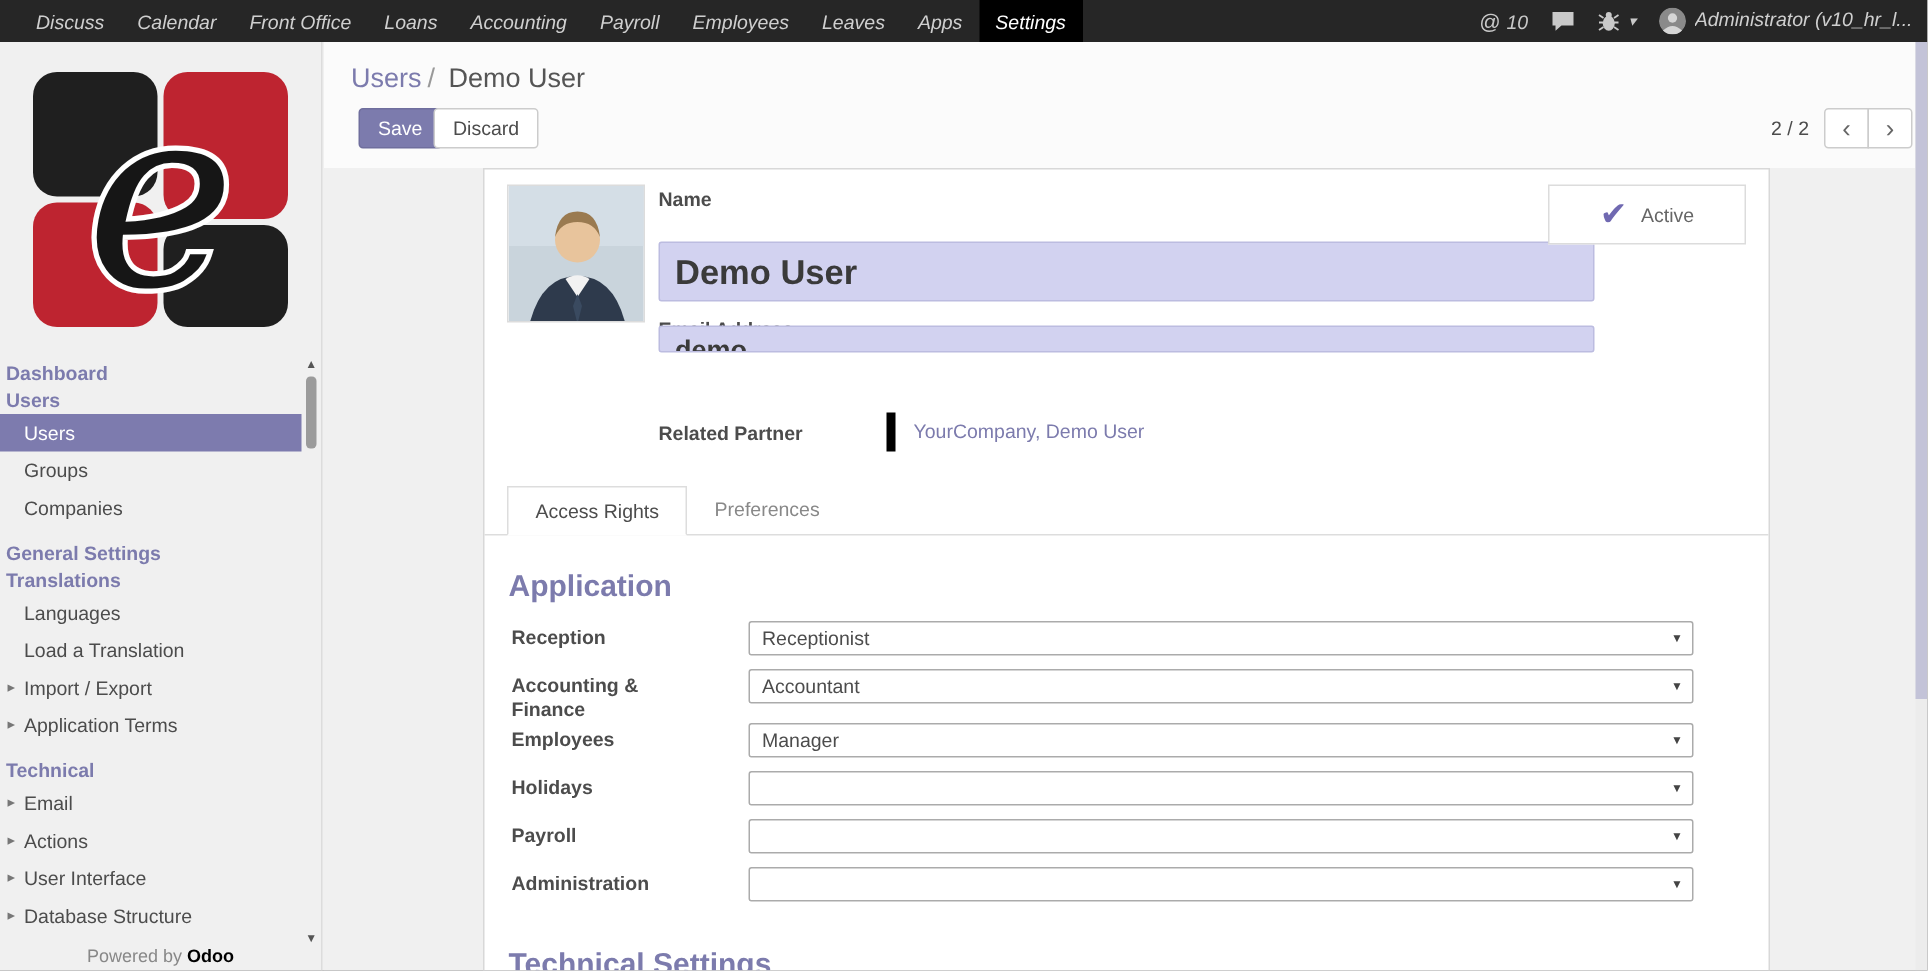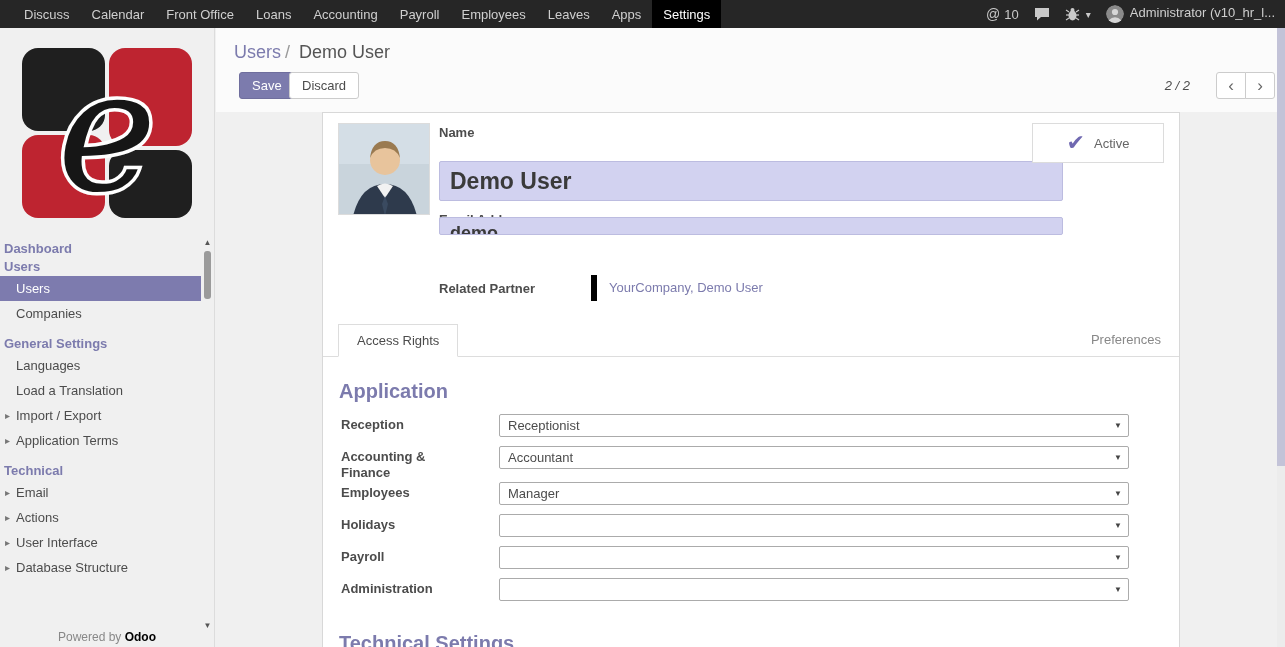--- a/index.html
+++ b/index.html
@@ -5,21 +5,21 @@
   * { margin:0; padding:0; box-sizing:border-box; }
   html,body { background:#9a9a9a; }
   .screen{
     position:relative; width:1285px; height:647px; overflow:hidden;
     background:#f0f0f0; font-family:"Liberation Sans", sans-serif;
     -webkit-font-smoothing:antialiased;
   }
   
   .navbar{ position:absolute; top:0; left:0; width:100%; height:28px;
     background:#262626; display:flex; align-items:stretch; color:#cfcfcf;
-    font-size:13px; z-index:60; }
+    font-size:13px; z-index:60;font-style:italic; }
   .nav-left{ display:flex; align-items:stretch; padding-left:13px; }
   .nav-item{ display:flex; align-items:center; padding:0 11px; cursor:pointer; white-space:nowrap; }
   .nav-item.active{ background:#000; color:#fff; }
   .nav-right{ margin-left:auto; display:flex; align-items:center; gap:15px; padding-right:10px; }
   .nav-tool{ display:flex; align-items:center; gap:4px; cursor:pointer; color:#c9c9c9; }
   .nav-tool .at{ font-size:14px; }
   .nav-caret{ font-size:10px; margin-left:2px; }
   .nav-user{ display:flex; gap:6px; cursor:pointer; max-width:185px; }
   .nav-user .uname{ white-space:nowrap; overflow:hidden; }
   .nav-avatar{ width:18px; height:18px; border-radius:50%; overflow:hidden; flex:0 0 18px; }
@@ -48,21 +48,21 @@
   .main{ position:absolute; left:216px; top:28px; right:0; bottom:0; background:#f0f0f0; overflow:hidden; }
   .cpanel{ position:absolute; top:0; left:0; right:8px; height:84px; background:#fbfbfb; }
   .breadcrumb{ position:absolute; left:18px; top:14px; font-size:18px; color:#555; }
   .breadcrumb .link{ color:#7c7bad; cursor:pointer; }
   .breadcrumb .sep{ color:#999; padding:0 4px; }
   .btn{ position:absolute; top:44px; height:27px; font-size:13px; padding:0 12px;
     border-radius:3px; cursor:pointer; font-family:inherit; }
   .btn-save{ left:23px; background:#7c7bad; border:1px solid #6f6e9d; color:#fff; }
   .btn-discard{ left:73px; background:#fff; border:1px solid #ccc; color:#4c4c4c; }
   .pager{ position:absolute; top:44px; right:10px; display:flex; align-items:center; }
-  .pager-val{ font-size:13px; color:#4c4c4c; margin-right:26px;font-style:italic; }
+  .pager-val{ font-size:13px; color:#4c4c4c; margin-right:10px; }
   .pager-btn{ width:30px; height:27px; background:#fff; border:1px solid #ccc;
     color:#666; font-size:17px; line-height:25px; text-align:center; cursor:pointer; }
   .pager-btn.prev{ border-radius:3px 0 0 3px; }
   .pager-btn.next{ border-radius:0 3px 3px 0; margin-left:-1px; }
 
   
   .sheet{ position:absolute; left:106px; top:84px; width:858px; height:600px;
     background:#fff; border:1px solid #d8d8d8; }
   .lbl{ font-size:13px; font-weight:bold; color:#4c4c4c; }
   .photo{ position:absolute; left:15px; top:10px; width:92px; height:92px;
@@ -78,21 +78,21 @@
   .active-check{ color:#7069b1; font-size:22px; }
   .active-lbl{ font-size:13px; color:#666; }
   .email-lbl{ position:absolute; left:116px; top:99px; }
   .email-input{ position:absolute; left:116px; top:104px; width:624px; height:18px;
     font-size:18px; line-height:30px; }
   .partner-lbl{ position:absolute; left:116px; top:168px; }
   .partner-val{ position:absolute; left:268px; top:162px; height:26px; line-height:26px;
     border-left:6px solid #000000; padding-left:12px; color:#7c7bad; font-size:13px; cursor:pointer; }
 
   .tabs{ position:absolute; left:0; right:0; top:212px; height:32px;
-    border-bottom:1px solid #ddd; display:flex; align-items:flex-end; padding-left:15px;justify-content:space-between; }
+    border-bottom:1px solid #ddd; display:flex; align-items:flex-end; padding-left:15px; }
   .tab{ height:32px; line-height:31px; padding:0 18px; font-size:13px; color:#888; cursor:pointer; }
   .tab.active{ background:#fff; border:1px solid #ddd; border-bottom:1px solid #fff;
     color:#4c4c4c; margin-bottom:-1px; height:33px; }
 
   .sec-title{ position:absolute; left:16px; font-size:20px; font-weight:bold; color:#7c7bad; }
   .sec-app{ top:267px; } .sec-tech{ top:519px; }
 
   .frow{ position:absolute; left:18px; width:788px; }
   .frow .lbl{ position:absolute; left:0; top:3px; width:122px; line-height:16px; }
   .fselect{ position:absolute; left:158px; top:0; width:630px; height:23px; background:#fff;
@@ -167,22 +167,24 @@
         <rect x="0" y="87" width="83" height="83" rx="16" fill="#be2430"></rect>
         <rect x="87" y="102" width="83" height="68" rx="16" fill="#1f1f1f"></rect>
         <text x="85" y="142" text-anchor="middle" font-size="168" font-style="italic" font-family="DejaVu Serif, serif" fill="#161616" stroke="#ffffff" stroke-width="7" paint-order="stroke">e</text>
       </svg>
     </div>
 
     <div class="menu">
       <div class="m-header">Dashboard</div>
       <div class="m-header">Users</div>
       <div class="m-item sel">Users</div>
+      <div class="m-item">Groups</div>
       <div class="m-item">Companies</div>
       <div class="m-header gap">General Settings</div>
+      <div class="m-header">Translations</div>
       <div class="m-item">Languages</div>
       <div class="m-item">Load a Translation</div>
       <div class="m-item">
         <span class="caret">▸</span>
         <span>Import / Export</span>
       </div>
       <div class="m-item">
         <span class="caret">▸</span>
         <span>Application Terms</span>
       </div>

